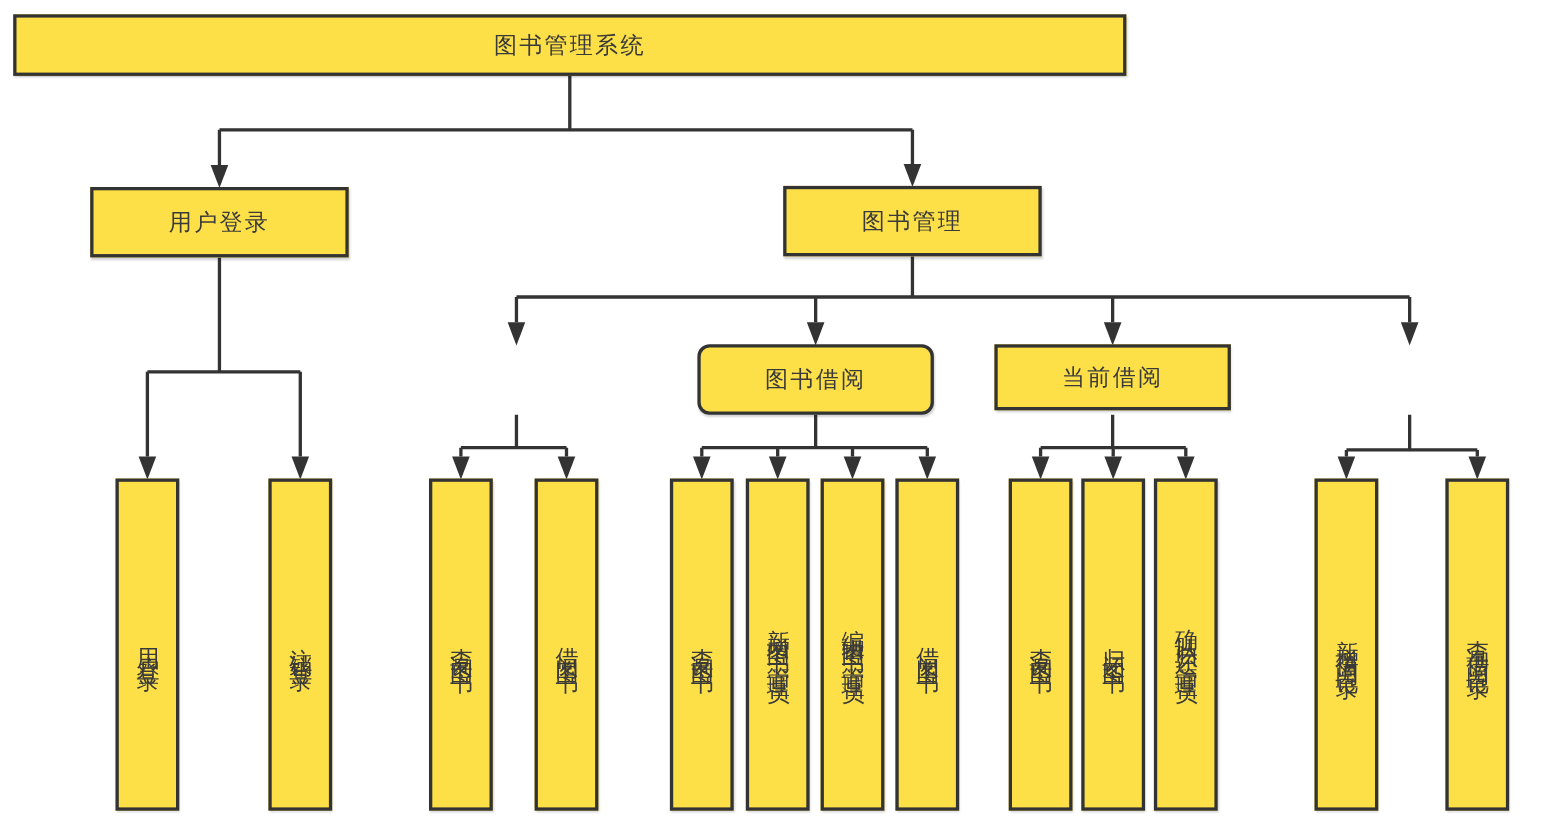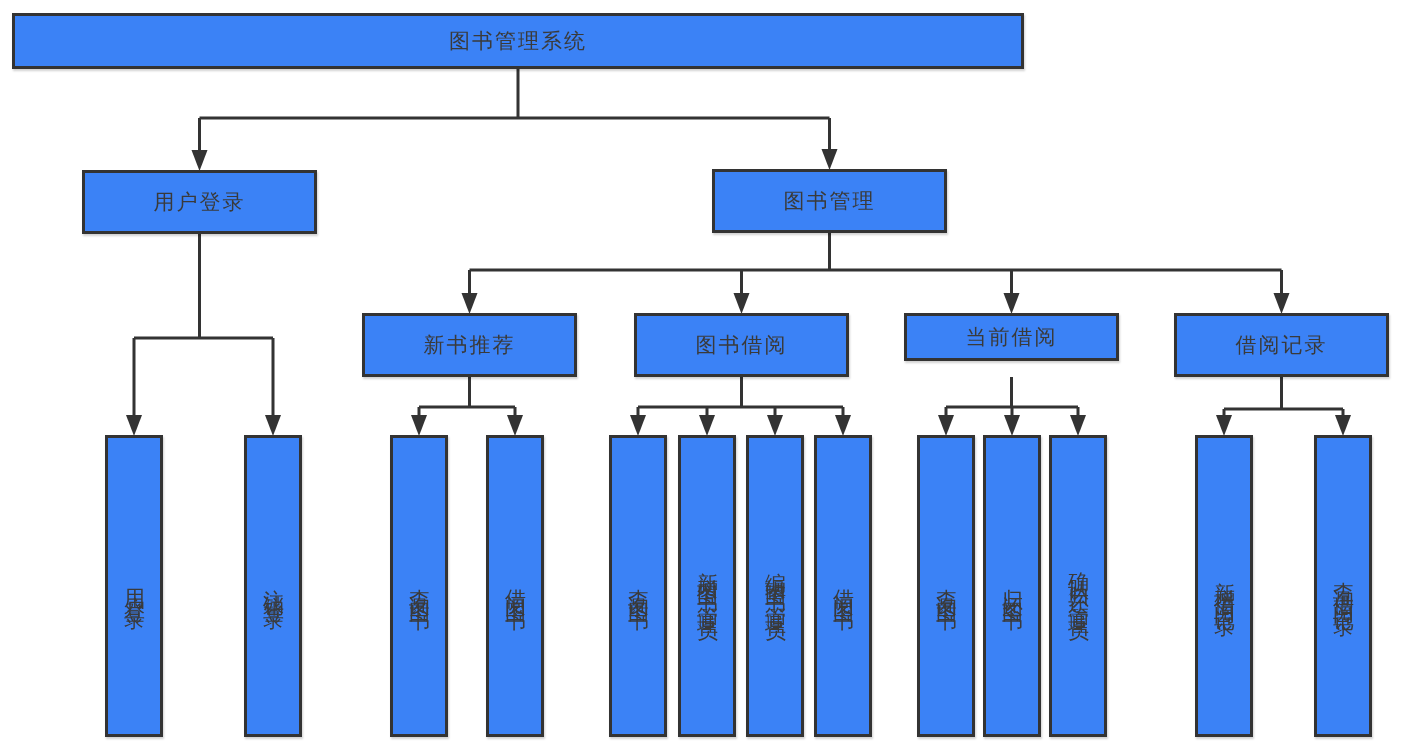--- a/index.html
+++ b/index.html
@@ -14,21 +14,21 @@
     background:var(--bg-color);
     font-family:"DejaVu Sans","Liberation Sans",sans-serif;
     position:relative;overflow:hidden;
   }
   .stage{position:absolute;inset:0;width:1405px;height:747px;}
   svg.connectors{position:absolute;left:0;top:0;pointer-events:none;}
   svg.connectors path{stroke:var(--line-color);stroke-width:3;fill:none;}
   svg.connectors polygon{fill:var(--line-color);stroke:none;}
   .box{
     position:absolute;
-    background:#3b82f6;
+    background:#fde047;
     border:3px solid var(--line-color);
     box-sizing:border-box;
     display:flex;align-items:center;justify-content:center;
     color:var(--text-color);
     box-shadow:1px 2px 2px rgba(0,0,0,0.18);
   }
   .h-label{
     font-size:21px;letter-spacing:2px;white-space:nowrap;
   }
   .v-label{
@@ -104,31 +104,25 @@
     <span class="h-label">图书管理系统</span>
   </div>
 
   <div class="box" style="left:82px;top:170px;width:235px;height:64px;">
     <span class="h-label">用户登录</span>
   </div>
   <div class="box" style="left:712px;top:169px;width:235px;height:64px;text-align:right;">
     <span class="h-label">图书管理</span>
   </div>
 
-  <div class="box" style="left:362px;top:313px;width:215px;height:64px;">
-    <span class="h-label">新书推荐</span>
-  </div>
-  <div class="box" style="left:634px;top:313px;width:215px;height:64px;">
+  <div class="box" style="left:634px;top:313px;width:215px;height:64px;border-radius:11px;">
     <span class="h-label">图书借阅</span>
   </div>
-  <div class="box" style="left:904px;top:313px;width:215px;height:48px;">
+  <div class="box" style="left:904px;top:313px;width:215px;height:60px;">
     <span class="h-label">当前借阅</span>
-  </div>
-  <div class="box" style="left:1174px;top:313px;width:215px;height:64px;">
-    <span class="h-label">借阅记录</span>
   </div>
 
   <div class="box" style="left:105px;top:435px;width:58px;height:302px;">
     <span class="v-label">用户登录</span>
   </div>
   <div class="box" style="left:244px;top:435px;width:58px;height:302px;">
     <span class="v-label">注销登录</span>
   </div>
 
   <div class="box" style="left:390px;top:435px;width:58px;height:302px;">

